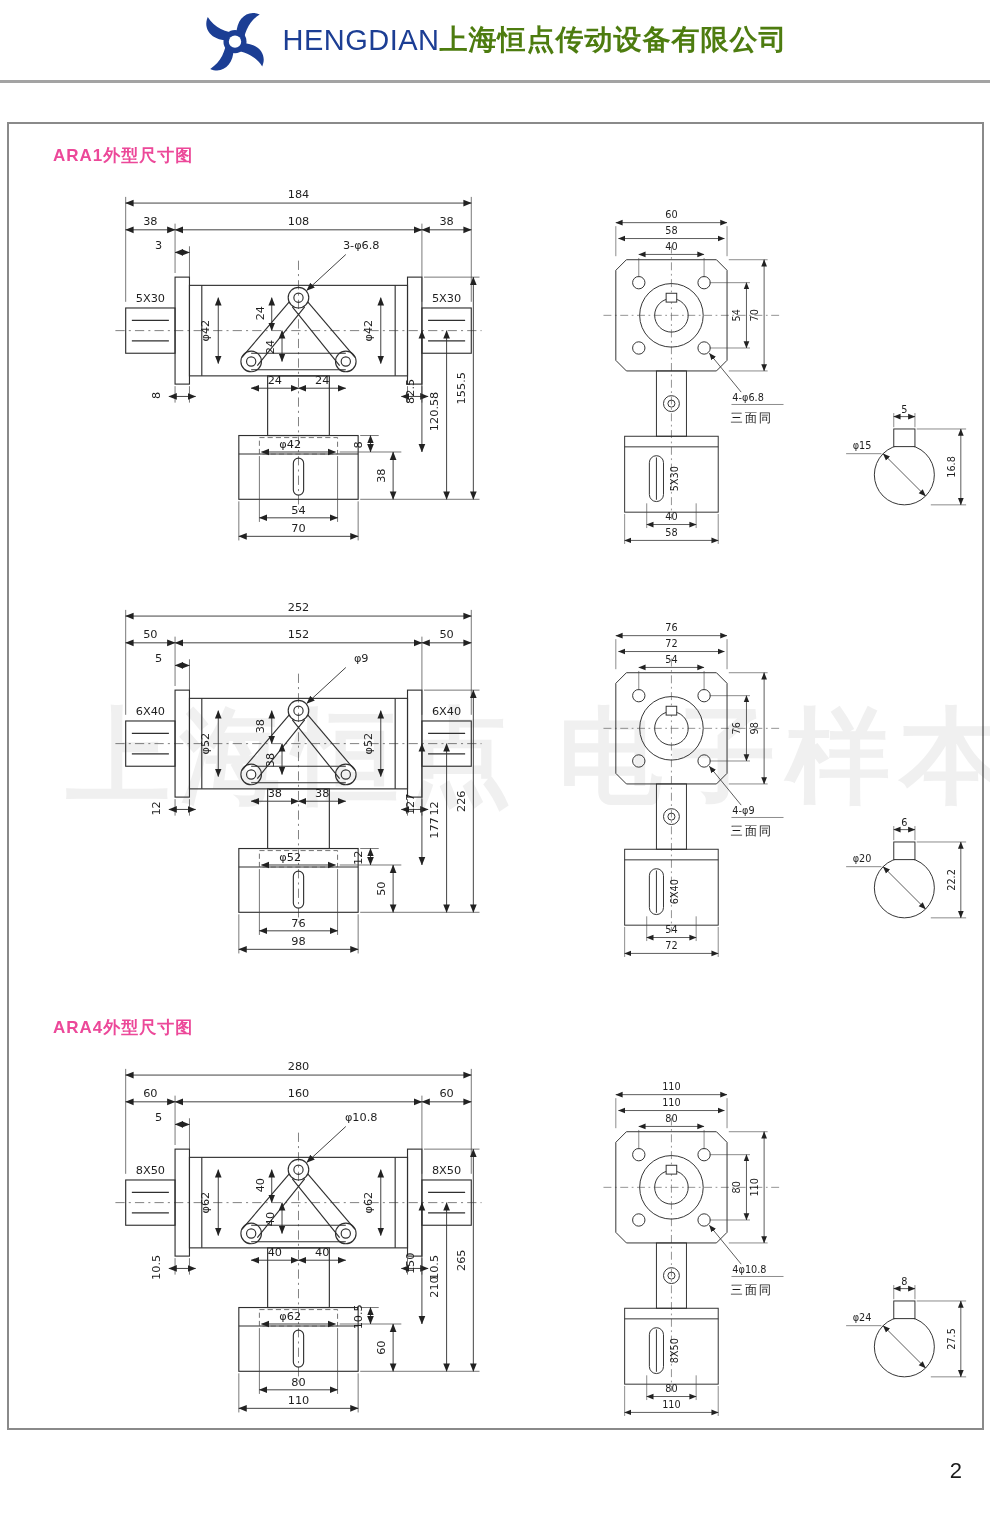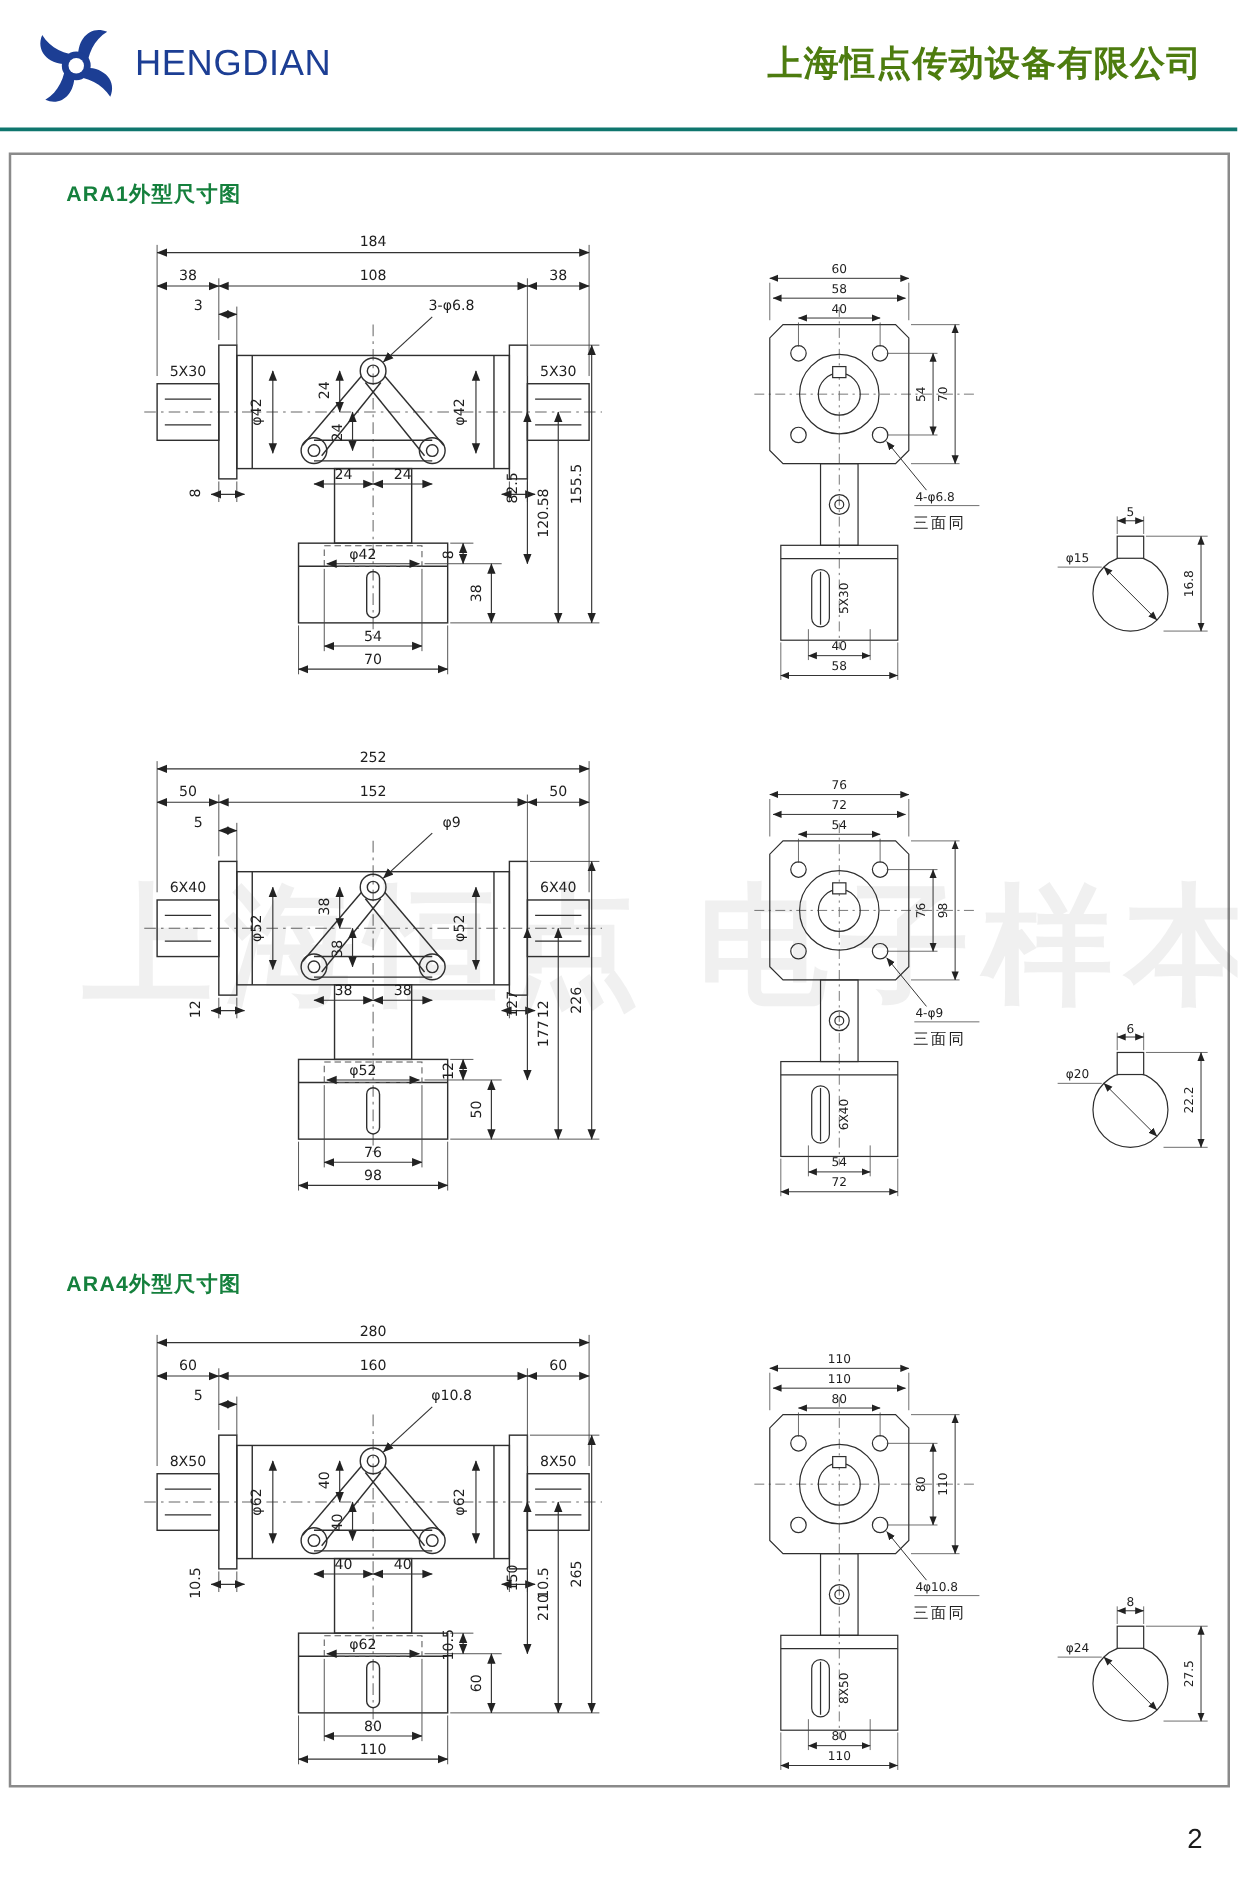--- a/index.html
+++ b/index.html
@@ -2,41 +2,41 @@
 <html><head>
 <meta charset="utf-8">
 <style>
   html,body{margin:0;padding:0;}
   body{
     width:990px;height:1513px;position:relative;background:#ffffff;
     font-family:"Liberation Sans",sans-serif;overflow:hidden;
   }
   
   .hdr{
-    height:105px;display:flex;justify-content:space-between;align-items:center;
-    padding:0 28px 0 26px;border-bottom:3px solid #0f766e;box-sizing:border-box;
+    height:83px;display:flex;justify-content:center;align-items:center;
+    padding:0 28px 0 26px;border-bottom:3px solid #a3a3a3;box-sizing:border-box;
   }
   .brand{display:flex;align-items:center;gap:12px;}
   .brand-name{color:#1c3e94;font-size:29px;letter-spacing:.5px;}
   .company{color:#4d7c0f;font-size:28px;font-weight:bold;font-family:"Liberation Serif",serif;letter-spacing:1px;}
   
   .frame{
     position:absolute;left:7px;right:6px;top:122px;height:1308px;
     border:2px solid #8a8a8a;box-sizing:border-box;background:#fff;
   }
   .watermark{
     position:absolute;top:688px;left:66px;z-index:5;pointer-events:none;
     font-family:"Liberation Serif",serif;font-size:104px;letter-spacing:10px;
     color:rgba(60,60,60,0.08);white-space:nowrap;font-weight:bold;
   }
   .page-num{position:absolute;right:28px;top:1458px;font-size:22px;color:#1a1a1a;}
   
   .section{height:436px;box-sizing:border-box;padding-top:20px;position:relative;}
-  .sec-title{margin-left:44px;font-size:17px;font-weight:bold;color:#15803d;letter-spacing:1px;}
-  .draw-row{display:flex;align-items:flex-start;margin-left:92px;margin-top:6px;gap:48px;}
+  .sec-title{margin-left:44px;font-size:17px;font-weight:bold;color:#ec4899;letter-spacing:1px;}
+  .draw-row{display:flex;align-items:center;margin-left:92px;margin-top:6px;gap:48px;}
   .right-group{display:flex;align-items:flex-end;height:364px;margin-top:14px;margin-left:16px;}
   .shaft-svg{margin-left:6px;margin-bottom:30px;}
   
   .out{stroke:#2f2f2f;stroke-width:1.1;fill:none;}
   .dim{stroke:#333;stroke-width:0.9;fill:none;}
   .ext{stroke:#444;stroke-width:0.7;fill:none;}
   .cl{stroke:#666;stroke-width:0.8;fill:none;stroke-dasharray:9 4 2 4;}
   .hid{stroke:#555;stroke-width:0.8;fill:none;stroke-dasharray:5 3;}
   .dt{font-family:"DejaVu Sans",sans-serif;font-size:11px;fill:#1e1e1e;text-anchor:middle;}
   .dts{font-family:"DejaVu Sans",sans-serif;font-size:11px;fill:#1e1e1e;text-anchor:start;}

